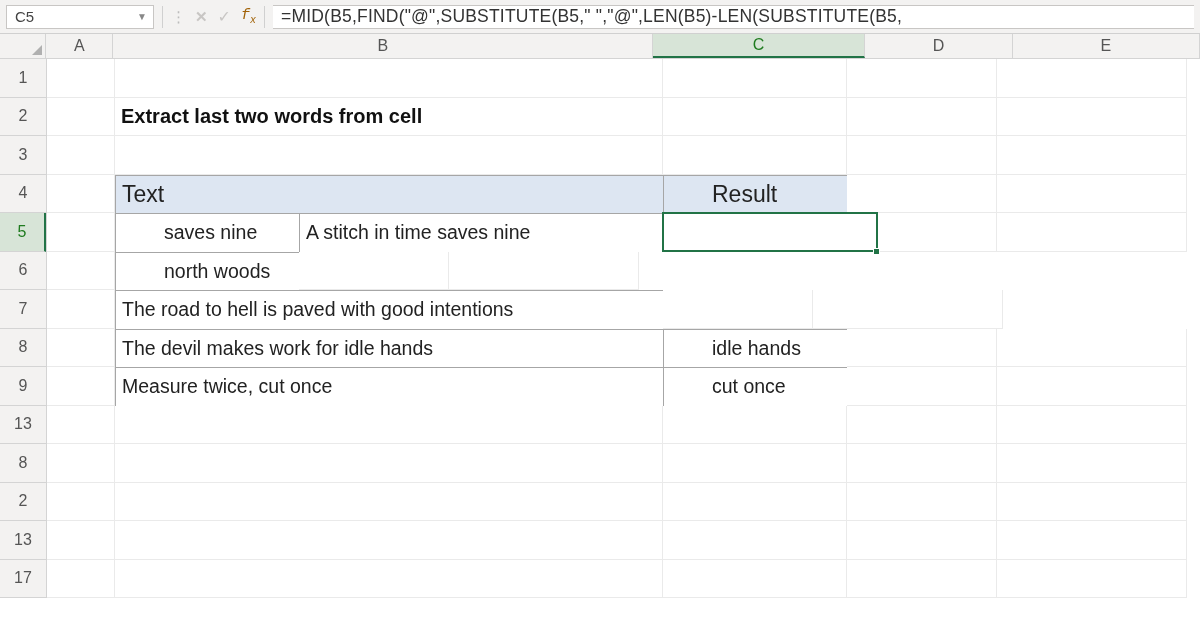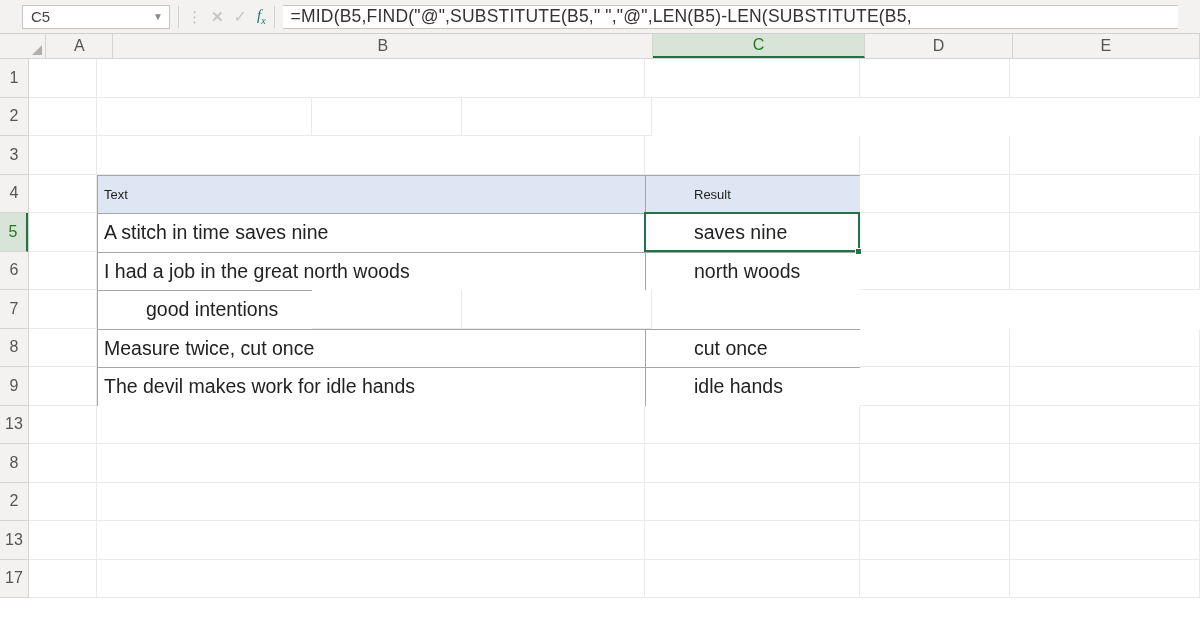--- a/index.html
+++ b/index.html
@@ -10,21 +10,21 @@
     background: #fff;
     color: #222;
     overflow: hidden;
   }
   .formula-bar {
     display: flex;
     align-items: center;
     height: 34px;
     background: #f3f2f1;
     border-bottom: 1px solid #d0d0d0;
-    padding: 0 22px;
+    padding: 0 6px;
     gap: 6px;
   }
   .name-box {
     width: 148px;
     height: 24px;
     background: #fff;
     border: 1px solid #c8c6c4;
     display: flex;
     align-items: center;
     justify-content: space-between;
@@ -41,21 +41,21 @@
     margin: 0 2px;
   }
   .fb-icons {
     display: flex; align-items: center; gap: 10px;
     color: #b0b0b0;
     font-size: 15px;
   }
   .fb-icons .dots { color: #bcbcbc; letter-spacing: -1px; }
   .fb-icons .cancel { color: #c8c6c4; font-weight: bold; }
   .fb-icons .enter { color: #c8c6c4; font-size: 16px; }
-  .fx { font-style: italic; color: #0f766e; font-family: Liberation Serif, serif; font-size: 15px; }
+  .fx { font-style: italic; color: #a16207; font-family: Liberation Mono, monospace; font-size: 15px; }
   .fx sub { font-size: 10px; font-style: italic; }
   .formula-input {
     flex: 1;
     height: 24px;
     background: #fff;
     border: 1px solid #c8c6c4;
     border-left: none; border-right: none;
     display: flex;
     align-items: center;
     padding: 0 8px;
@@ -141,30 +141,30 @@
     padding: 0 6px;
     display: flex;
     align-items: center;
     font-size: 19px;
     color: #222;
     white-space: nowrap;
     overflow: visible;
   }
   .c-A { width: 68px; }
   .c-B { width: 548px; }
-  .c-C { width: 215px; padding-left: 48px; }
+  .c-C { width: 184px; padding-left: 48px; }
   .c-D { width: 150px; }
   .c-E { width: 190px; }
 
   .title-cell { font-weight: 700; font-size: 20px; color: #111; }
 
   .table-header {
     background: #dde6f2;
     border: 1px solid #a6a6a6;
-    font-size: 13px;
+    font-size: 23px;
     color: #222;
   }
   .table-cell {
     background: #fff;
     border: 1px solid #a6a6a6;
     font-size: 19.5px;
   }
 
   
   .active-cell-outline {
@@ -244,20 +244,21 @@
       <div class="row">
         <div class="cell c-A"></div>
         <div class="cell c-B"></div>
         <div class="cell c-C"></div>
         <div class="cell c-D"></div>
         <div class="cell c-E"></div>
       </div>
 
       <div class="row">
         <div class="cell c-A"></div>
+        <div class="cell c-B title-cell">Extract last two words from cell</div>
         <div class="cell c-C"></div>
         <div class="cell c-D"></div>
         <div class="cell c-E"></div>
       </div>
 
       <div class="row">
         <div class="cell c-A"></div>
         <div class="cell c-B"></div>
         <div class="cell c-C"></div>
         <div class="cell c-D"></div>
@@ -267,59 +268,58 @@
       <div class="row">
         <div class="cell c-A"></div>
         <div class="cell c-B in-table table-header">Text</div>
         <div class="cell c-C in-table table-header">Result</div>
         <div class="cell c-D"></div>
         <div class="cell c-E"></div>
       </div>
 
       <div class="row">
         <div class="cell c-A"></div>
+        <div class="cell c-C in-table table-cell">saves nine</div>
         <div class="cell c-B in-table table-cell">A stitch in time saves nine</div>
-        <div class="cell c-C in-table table-cell">saves nine</div>
-        <div class="cell c-D"></div>
-        <div class="cell c-E"></div>
-      </div>
-
-      <div class="row">
-        <div class="cell c-A"></div>
-        <div class="cell c-B in-table table-cell">I had a job in the great north woods</div>
+        <div class="cell c-D"></div>
+        <div class="cell c-E"></div>
+      </div>
+
+      <div class="row">
+        <div class="cell c-A"></div>
         <div class="cell c-C in-table table-cell">north woods</div>
         <div class="cell c-D"></div>
         <div class="cell c-E"></div>
       </div>
 
       <div class="row">
         <div class="cell c-A"></div>
-        <div class="cell c-C in-table table-cell">good intentions</div>
+        <div class="cell c-B in-table table-cell">The road to hell is paved with good intentions</div>
+        <div class="cell c-D"></div>
+        <div class="cell c-E"></div>
+      </div>
+
+      <div class="row">
+        <div class="cell c-A"></div>
+        <div class="cell c-B in-table table-cell">The devil makes work for idle hands</div>
+        <div class="cell c-C in-table table-cell">idle hands</div>
         <div class="cell c-D"></div>
         <div class="cell c-E"></div>
       </div>
 
       <div class="row">
         <div class="cell c-A"></div>
         <div class="cell c-B in-table table-cell">Measure twice, cut once</div>
         <div class="cell c-C in-table table-cell">cut once</div>
         <div class="cell c-D"></div>
         <div class="cell c-E"></div>
       </div>
 
       <div class="row">
         <div class="cell c-A"></div>
-        <div class="cell c-B in-table table-cell">The devil makes work for idle hands</div>
-        <div class="cell c-C in-table table-cell">idle hands</div>
-        <div class="cell c-D"></div>
-        <div class="cell c-E"></div>
-      </div>
-
-      <div class="row">
-        <div class="cell c-A"></div>
         <div class="cell c-B"></div>
         <div class="cell c-C"></div>
         <div class="cell c-D"></div>
         <div class="cell c-E"></div>
       </div>
       <div class="row">
         <div class="cell c-A"></div>
         <div class="cell c-B"></div>
         <div class="cell c-C"></div>
         <div class="cell c-D"></div>

